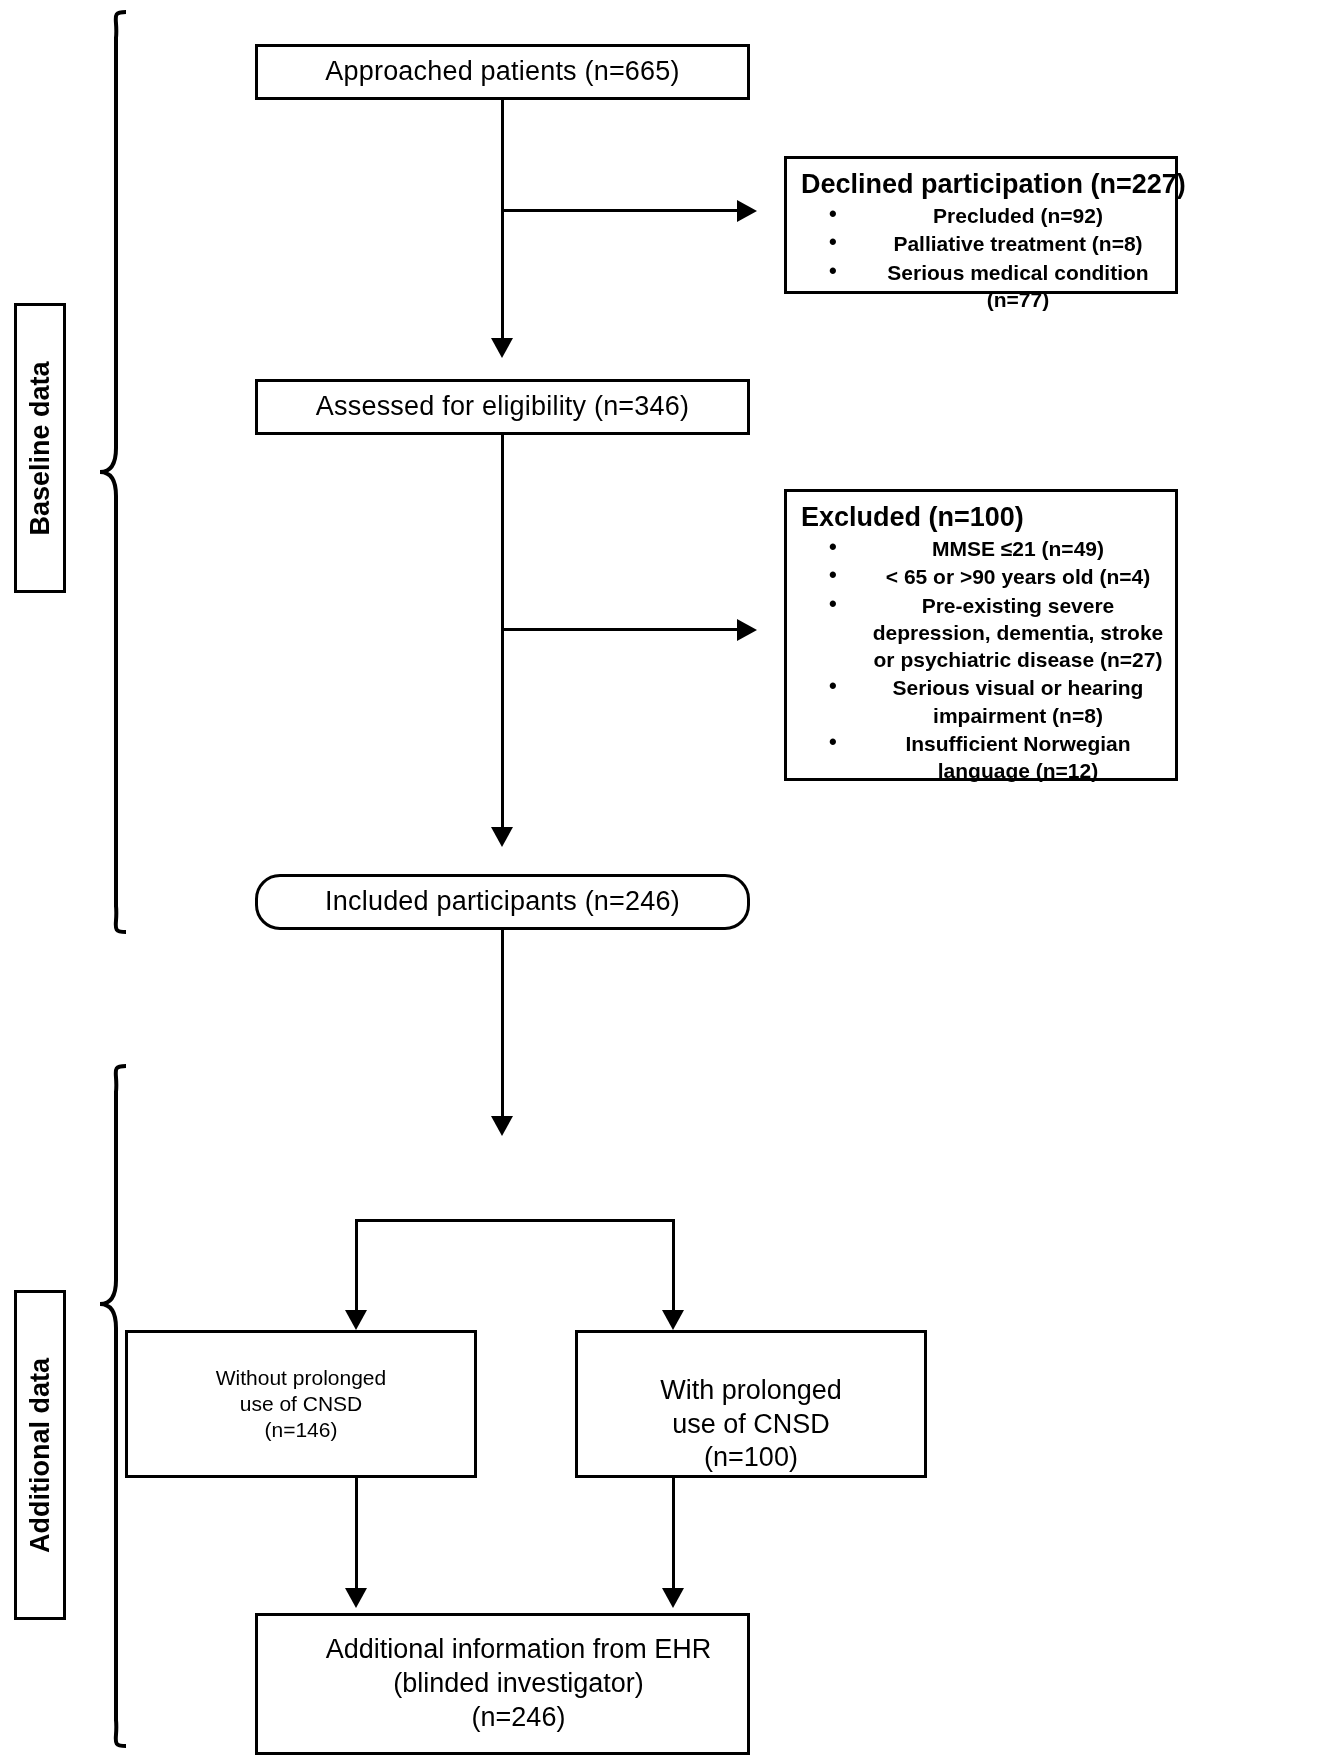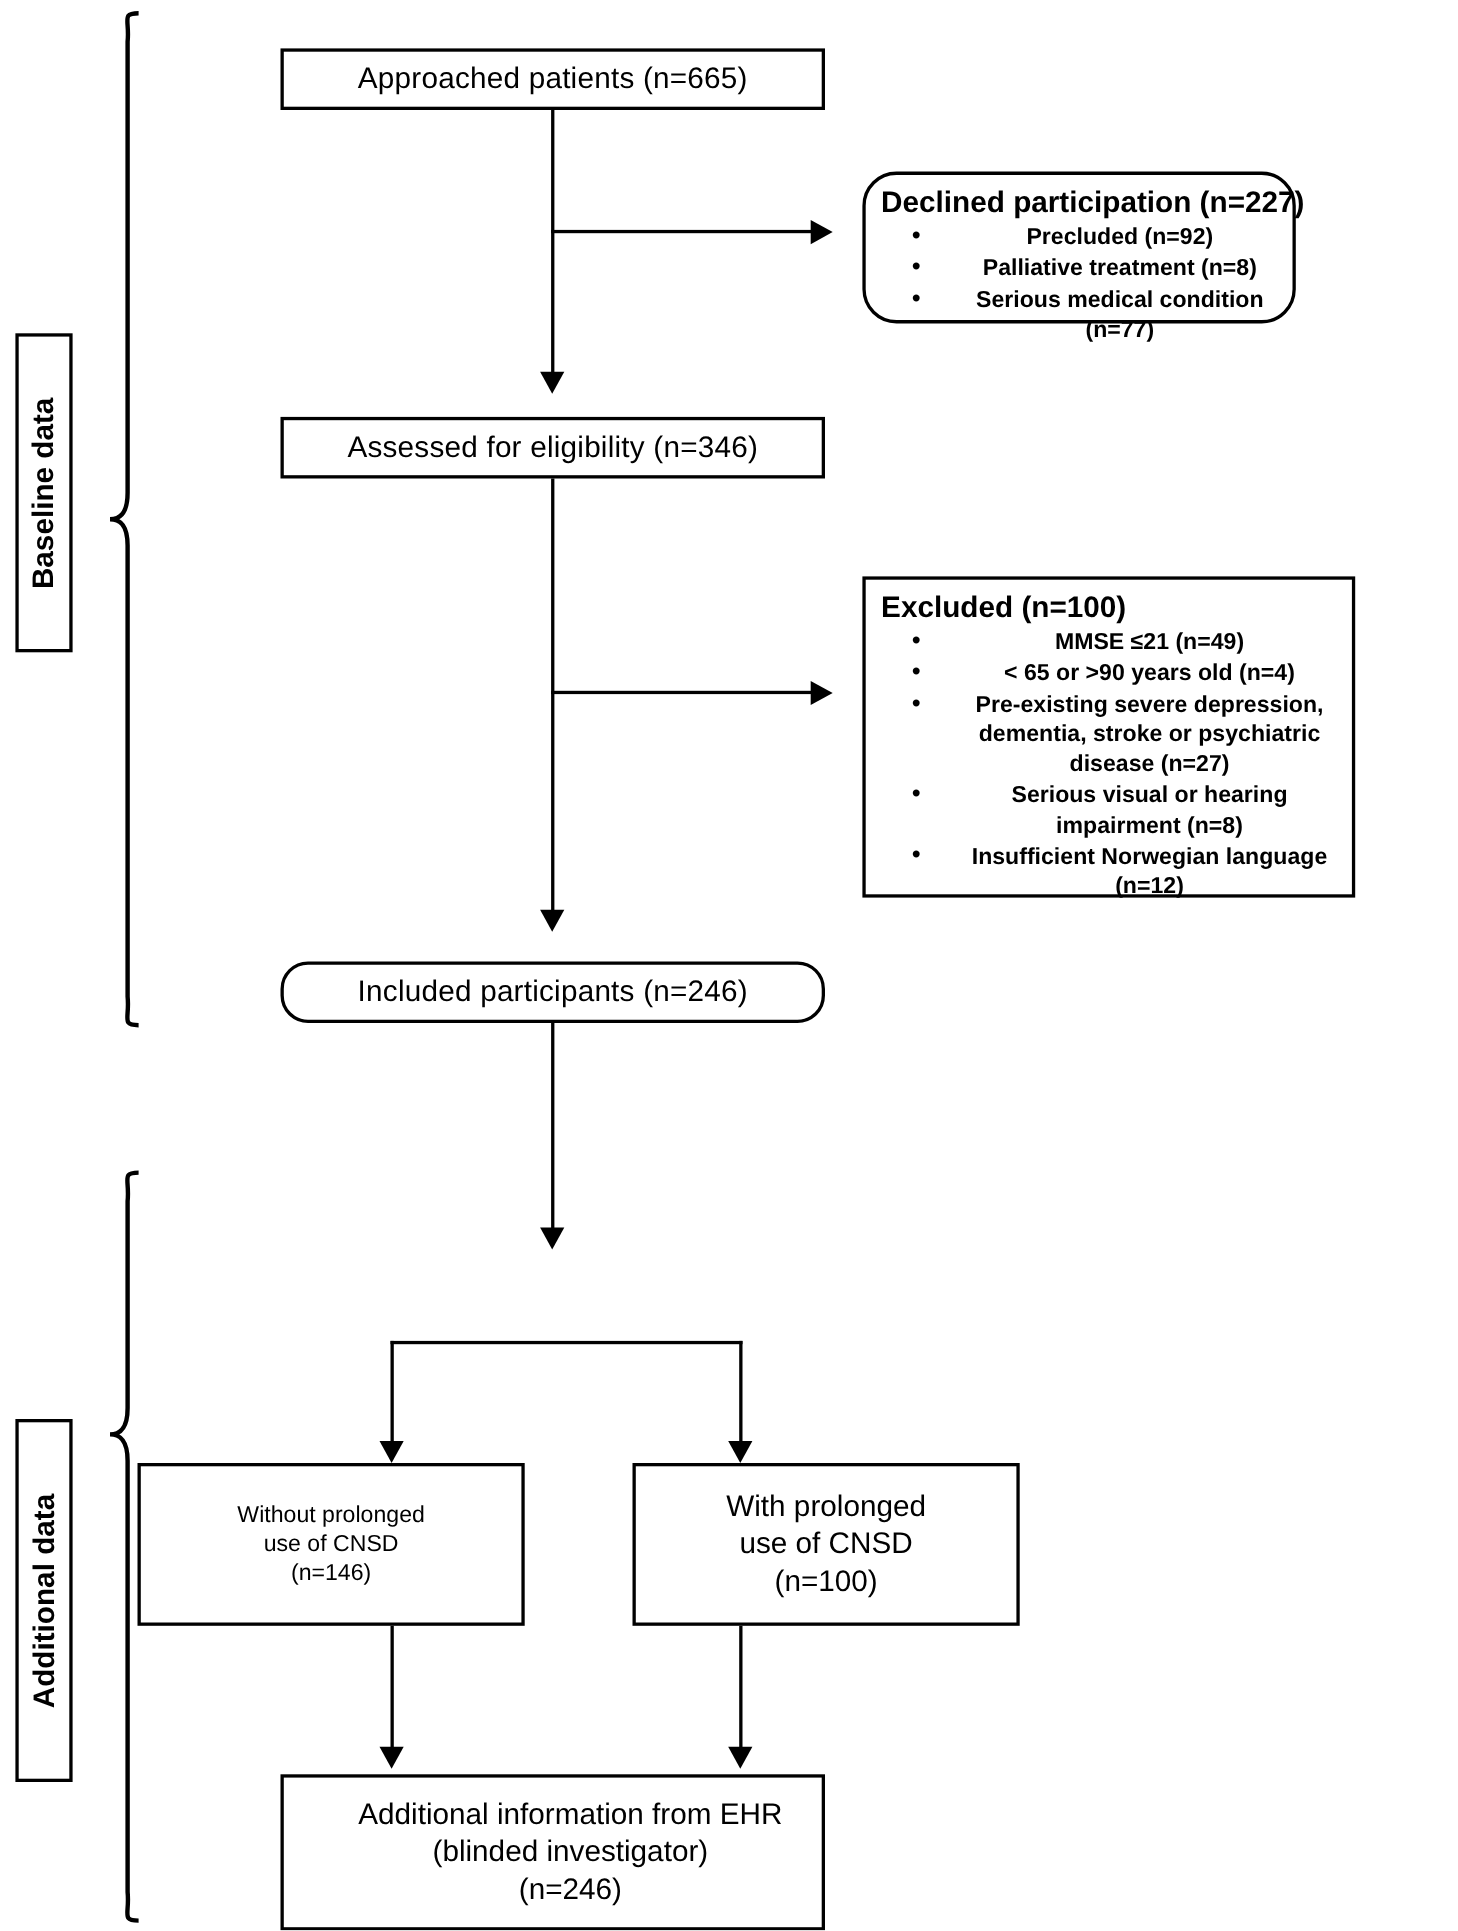--- a/index.html
+++ b/index.html
@@ -151,40 +151,40 @@
   <div class="box box-center-title" style="left:255px; top:44px; width:495px; height:56px;">
     <span>Approached patients (n=665)</span>
   </div>
 
   <div class="vline" style="left:501px; top:100px; width:3px; height:242px;"></div>
   <div class="arrow-down" style="left:491px; top:338px;"></div>
 
   <div class="hline" style="left:501px; top:209px; width:240px; height:3px;"></div>
   <div class="arrow-right" style="left:737px; top:200px;"></div>
 
-  <div class="listbox" style="left:784px; top:156px; width:394px; height:138px;border-radius:31px;">
+  <div class="listbox" style="left:784px; top:156px; width:394px; height:138px;">
     <div class="lb-title">Declined  participation (n=227)</div>
     <ul>
       <li>Precluded (n=92)</li>
       <li>Palliative treatment (n=8)</li>
       <li>Serious medical condition (n=77)</li>
     </ul>
   </div>
 
   <div class="box box-center-title" style="left:255px; top:379px; width:495px; height:56px;">
     <span>Assessed for eligibility (n=346)</span>
   </div>
 
   <div class="vline" style="left:501px; top:435px; width:3px; height:396px;"></div>
   <div class="arrow-down" style="left:491px; top:827px;"></div>
 
   <div class="hline" style="left:501px; top:628px; width:240px; height:3px;"></div>
   <div class="arrow-right" style="left:737px; top:619px;"></div>
 
-  <div class="listbox" style="left:784px; top:489px; width:448px; height:292px;margin-top:35px;">
+  <div class="listbox" style="left:784px; top:489px; width:394px; height:292px;">
     <div class="lb-title">Excluded  (n=100)</div>
     <ul>
       <li>MMSE ≤21 (n=49)</li>
       <li>&lt; 65 or &gt;90 years old (n=4)</li>
       <li>Pre-existing severe depression, dementia, stroke or psychiatric disease (n=27)</li>
       <li>Serious visual or hearing impairment (n=8)</li>
       <li>Insufficient Norwegian language (n=12)</li>
     </ul>
   </div>
 
@@ -202,21 +202,21 @@
   <div class="arrow-down" style="left:662px; top:1310px;"></div>
 
   <div class="box" style="left:125px; top:1330px; width:352px; height:148px; font-size:21px;">
     <div>
       <div>Without prolonged</div>
       <div>use of CNSD</div>
       <div>(n=146)</div>
     </div>
   </div>
 
-  <div class="box" style="left:575px; top:1330px; width:352px; height:148px; font-size:27px;">
+  <div class="box" style="left:575px; top:1330px; width:352px; height:148px; font-size:27px;align-items:flex-end;">
     <div>
       <div>With prolonged</div>
       <div>use of CNSD</div>
       <div>(n=100)</div>
     </div>
   </div>
 
   <div class="vline" style="left:355px; top:1478px; width:3px; height:122px;"></div>
   <div class="arrow-down" style="left:345px; top:1588px;"></div>
 

